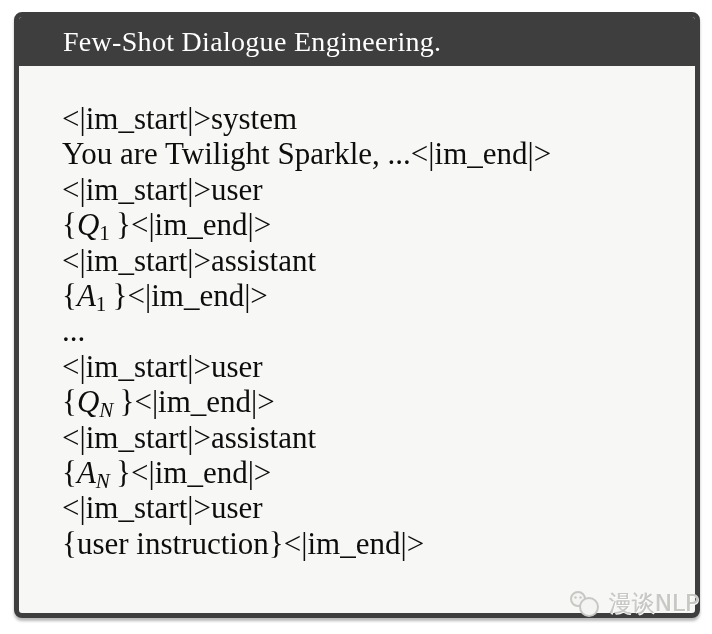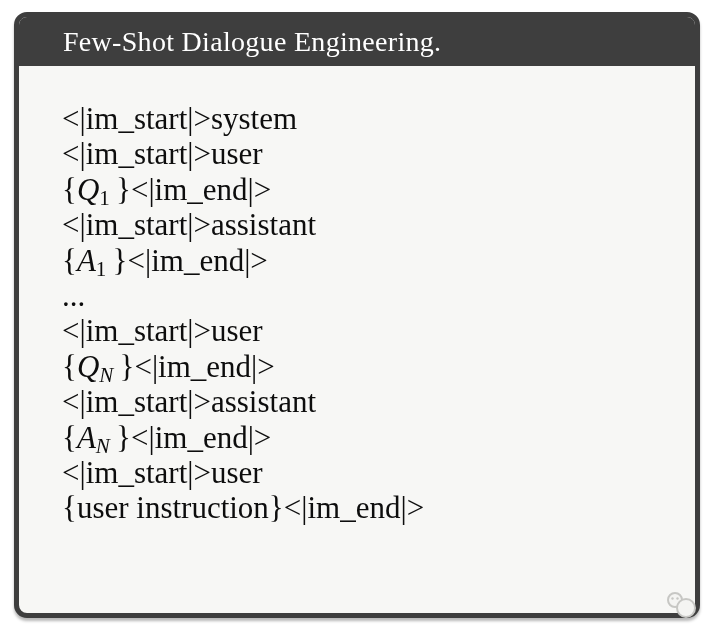--- a/index.html
+++ b/index.html
@@ -18,21 +18,21 @@
     font-family: "Liberation Serif", serif;
   }
   .prompt-box {
     position: absolute;
     left: 14px;
     top: 12px;
     width: 686px;
     height: 606px;
     box-sizing: border-box;
     border: 5px solid #3e3e3e;
-    border-radius: 13px;
+    border-radius: 8px;
     background: #f7f7f5;
     overflow: hidden;
     box-shadow: 0 3px 3px rgba(0,0,0,0.28);
   }
   .box-header {
     background: #3e3e3e;
     height: 49px;
     display: flex;
     align-items: center;
     padding-left: 44px;
@@ -86,20 +86,21 @@
 
 <div class="canvas">
 
   <div class="prompt-box">
     <div class="box-header">
       <span class="box-title">Few-Shot Dialogue Engineering.</span>
     </div>
     <div class="box-body">
       <div id="prompt-lines">
           <div class="prompt-line"><span>&lt;|im_start|&gt;system</span></div>
+          <div class="prompt-line"><span>You are Twilight Sparkle, ...&lt;|im_end|&gt;</span></div>
           <div class="prompt-line"><span>&lt;|im_start|&gt;user</span></div>
           <div class="prompt-line"><span>{</span><span class="seg-var">Q</span><span class="seg-sub">1</span><span> }&lt;|im_end|&gt;</span></div>
           <div class="prompt-line"><span>&lt;|im_start|&gt;assistant</span></div>
           <div class="prompt-line"><span>{</span><span class="seg-var">A</span><span class="seg-sub">1</span><span> }&lt;|im_end|&gt;</span></div>
           <div class="prompt-line"><span>...</span></div>
           <div class="prompt-line"><span>&lt;|im_start|&gt;user</span></div>
           <div class="prompt-line"><span>{</span><span class="seg-var">Q</span><span class="seg-sub seg-var">N</span><span> }&lt;|im_end|&gt;</span></div>
           <div class="prompt-line"><span>&lt;|im_start|&gt;assistant</span></div>
           <div class="prompt-line"><span>{</span><span class="seg-var">A</span><span class="seg-sub seg-var">N</span><span> }&lt;|im_end|&gt;</span></div>
           <div class="prompt-line"><span>&lt;|im_start|&gt;user</span></div>
@@ -110,15 +111,16 @@
 
   <div class="watermark">
     <span class="wm-icon">
       <svg width="34" height="28" viewBox="0 0 34 28" xmlns="http://www.w3.org/2000/svg">
         <circle cx="10" cy="9" r="7" fill="#f4f4f2" stroke="#c7c7c4" stroke-width="2"></circle>
         <circle cx="7.5" cy="7.5" r="1.2" fill="#c7c7c4"></circle>
         <circle cx="12.5" cy="7.5" r="1.2" fill="#c7c7c4"></circle>
         <circle cx="21" cy="17" r="9" fill="#f4f4f2" stroke="#c7c7c4" stroke-width="2"></circle>
       </svg>
     </span>
+    <span class="wm-text">漫谈NLP</span>
   </div>
 
 </div>
 
 </body></html>

